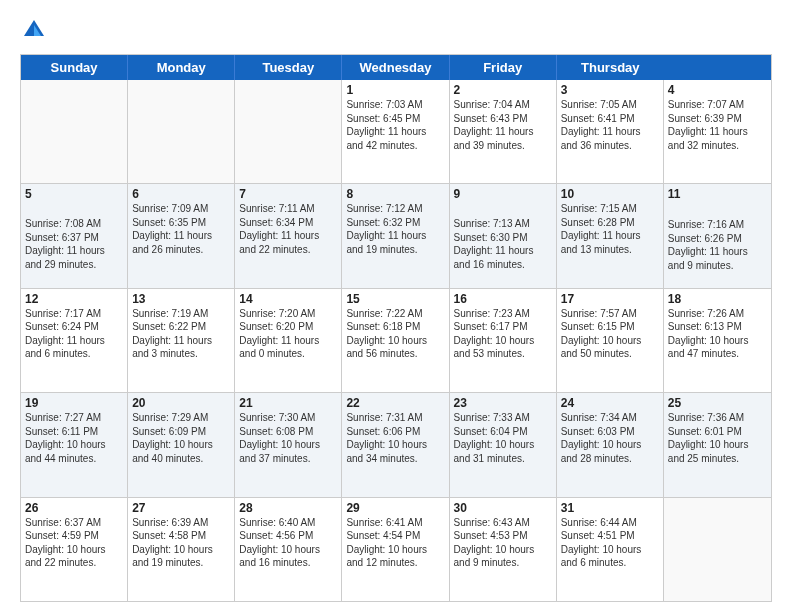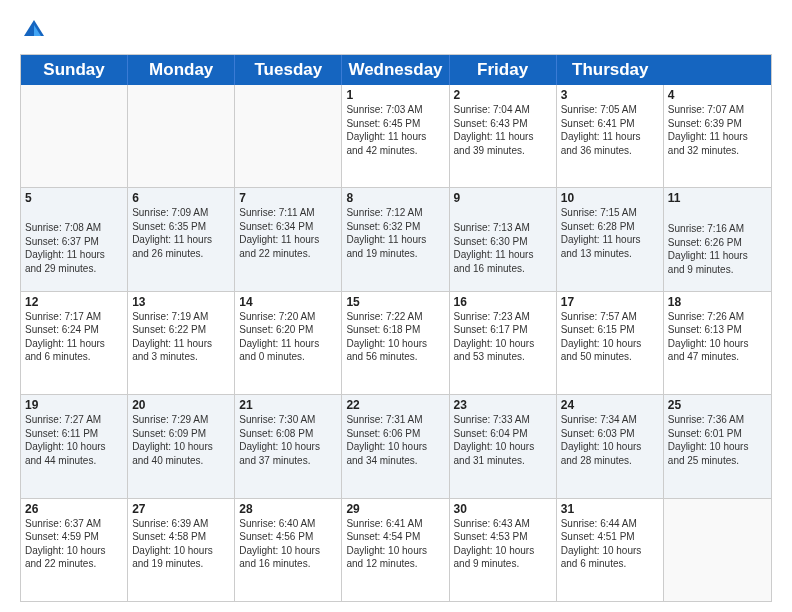--- a/index.html
+++ b/index.html
@@ -58,21 +58,21 @@
       flex-direction: column;
       border: 1px solid #ccc;
     }
     .cal-header {
       display: grid;
       grid-template-columns: repeat(7, 1fr);
       background: #1565c0;
     }
     .cal-header-cell {
       color: #fff;
-      font-size: 17px;
+      font-size: 13px;
       font-weight: bold;
       text-align: center;
       padding: 5px 2px;
       border-right: 1px solid #3a7bd5;
     }
     .cal-header-cell:last-child { border-right: none; }
     .cal-body {
       flex: 1;
       display: flex;
       flex-direction: column;

